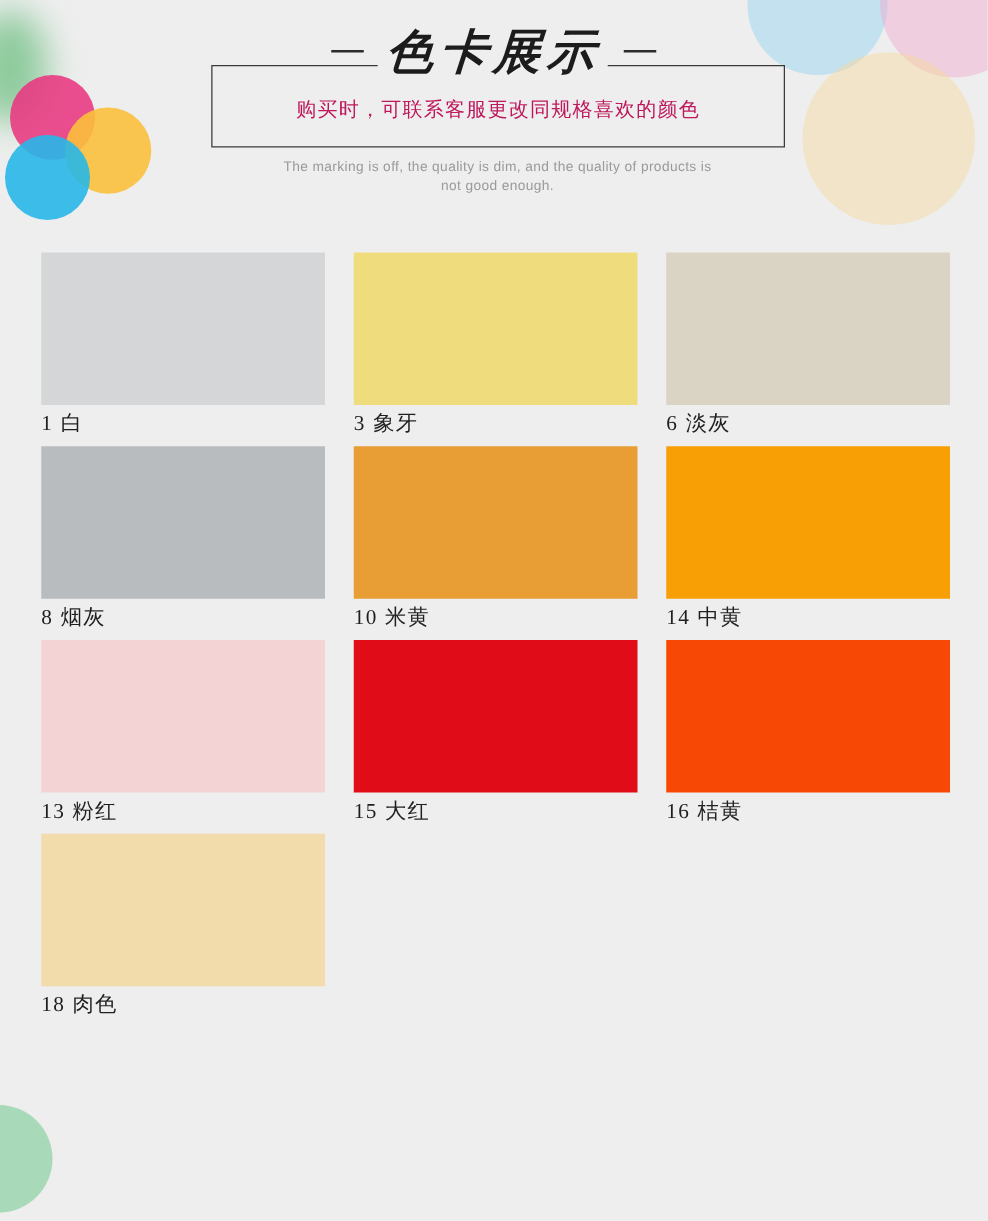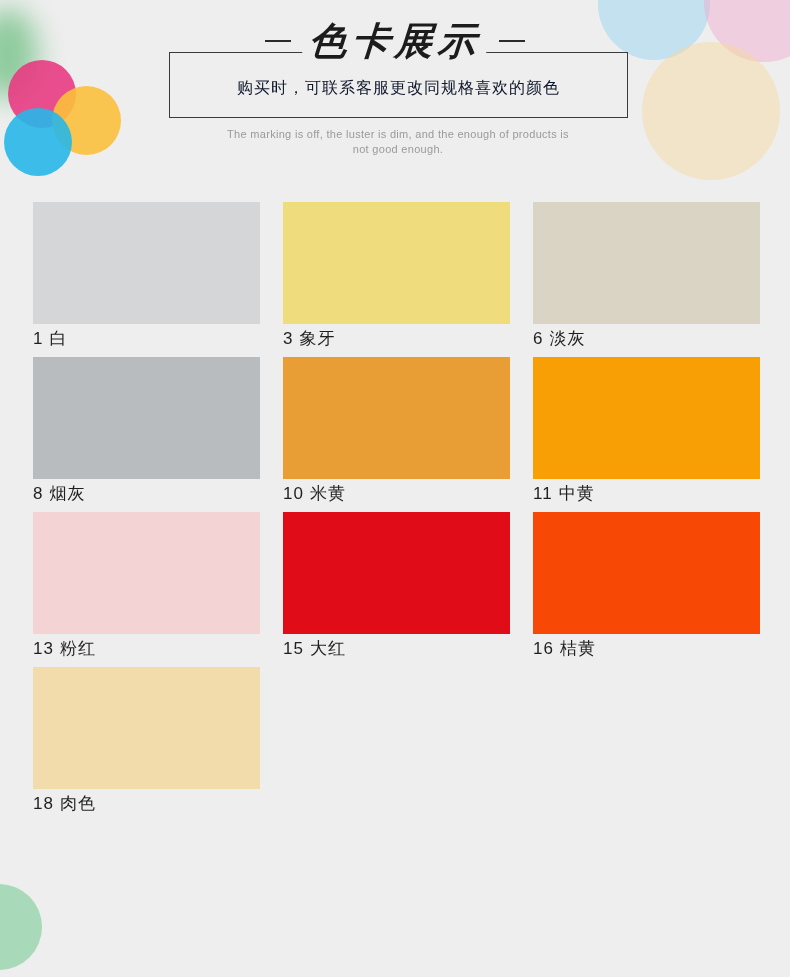--- a/index.html
+++ b/index.html
@@ -83,21 +83,21 @@
     white-space: nowrap;
     transform: skewX(-4deg);
   }
   .header-sub {
     position: absolute;
     left: 169px;
     top: 78px;
     width: 459px;
     text-align: center;
     font-size: 16px;
-    color: #0f172a;
+    color: #be185d;
     letter-spacing: 1px;
     white-space: nowrap;
   }
   .header-en {
     position: absolute;
     left: 150px;
     top: 127px;
     width: 496px;
     text-align: center;
     font-size: 11px;
@@ -110,20 +110,21 @@
   .grid {
     position: absolute;
     left: 33px;
     top: 202px;
     width: 727px;
     z-index: 2;
     display: grid;
     grid-template-columns: repeat(3, 227px);
     column-gap: 23px;
     row-gap: 0;
+    font-family: Liberation Serif, serif;
   }
   .cell {
     width: 227px;
     height: 155px;
     position: relative;
   }
   .chip {
     width: 227px;
     height: 122px;
     display: block;
@@ -162,21 +163,21 @@
 
   <div class="header-title-wrap">
     <span class="title-dash"></span>
     <span class="header-title">色卡展示</span>
     <span class="title-dash"></span>
   </div>
 
   <div class="header-sub">购买时，可联系客服更改同规格喜欢的颜色</div>
 
   <div class="header-en">
-    <div>The marking is off, the luster is dim, and the enough of products is</div>
+    <div>The marking is off, the quality is dim, and the quality of products is</div>
     <div>not good enough.</div>
   </div>
 </div>
 
 <div class="grid" id="swatch-grid">
     <div class="cell">
       <div class="chip" style="background: rgb(212, 214, 215);"></div>
       <div class="chip-label"><span class="num">1</span><span>白</span></div>
     </div>
     <div class="cell">
@@ -190,21 +191,21 @@
     <div class="cell">
       <div class="chip" style="background: rgb(185, 188, 190);"></div>
       <div class="chip-label"><span class="num">8</span><span>烟灰</span></div>
     </div>
     <div class="cell">
       <div class="chip" style="background: rgb(232, 158, 53);"></div>
       <div class="chip-label"><span class="num">10</span><span>米黄</span></div>
     </div>
     <div class="cell">
       <div class="chip" style="background: rgb(249, 159, 6);"></div>
-      <div class="chip-label"><span class="num">11</span><span>中黄</span></div>
+      <div class="chip-label"><span class="num">14</span><span>中黄</span></div>
     </div>
     <div class="cell">
       <div class="chip" style="background: rgb(243, 211, 211);"></div>
       <div class="chip-label"><span class="num">13</span><span>粉红</span></div>
     </div>
     <div class="cell">
       <div class="chip" style="background: rgb(224, 13, 24);"></div>
       <div class="chip-label"><span class="num">15</span><span>大红</span></div>
     </div>
     <div class="cell">

